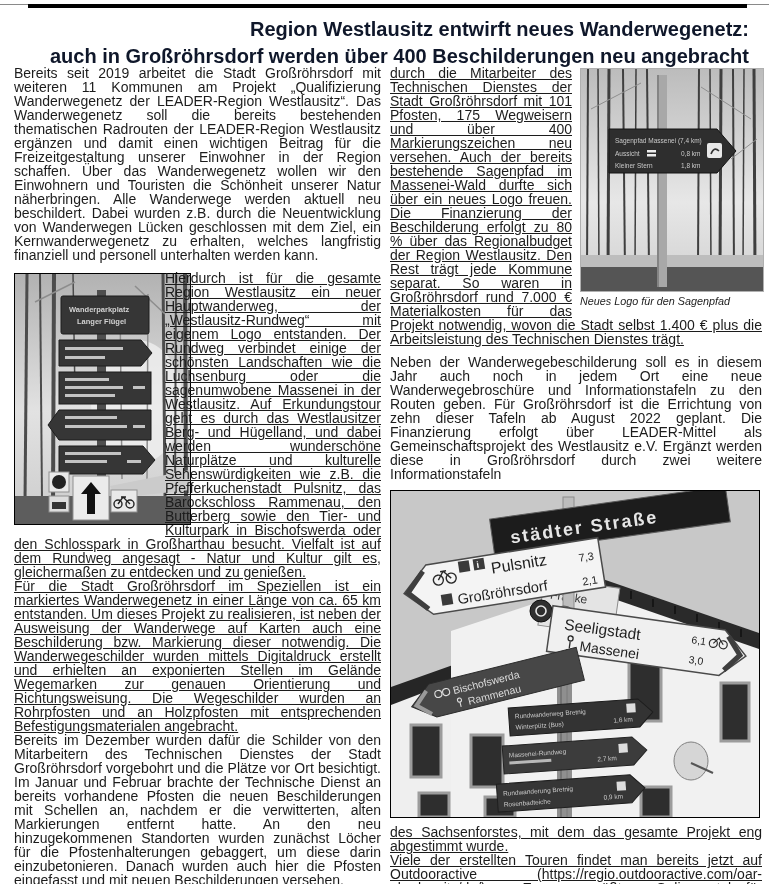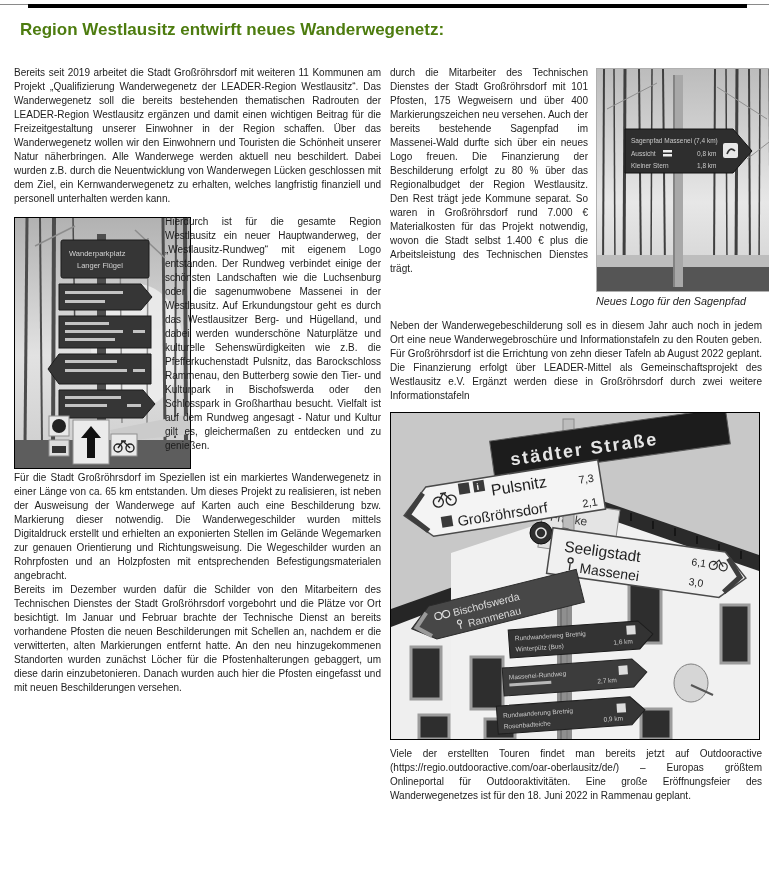--- a/index.html
+++ b/index.html
@@ -1,44 +1,45 @@
 <!DOCTYPE html>
 <html lang="de"><head>
 <meta charset="utf-8">
 <style>
   html,body{margin:0;padding:0;background:#ffffff;}
   body{width:769px;height:884px;overflow:hidden;font-family:"Liberation Sans",sans-serif;color:#1c1c1c;position:relative;}
   .hairline{position:absolute;top:4px;left:0;width:769px;height:1px;background:#8a8a8a;}
   .toprule{position:absolute;top:4px;left:28px;width:719px;height:4px;background:#000;}
-  .title{margin:16px 20px 0 20px;text-align:left;font-weight:bold;font-size:17px;line-height:27px;color:#4d7c0f;}
+  .title{margin:16px 20px 0 20px;text-align:right;font-weight:bold;font-size:20px;line-height:27px;color:#0f172a;}
   .cols{position:absolute;top:66px;left:14px;width:748px;display:flex;}
   .col-left{width:367px;margin-right:9px;}
   .col-right{width:372px;}
-  .p{font-size:10px;line-height:14px;text-align:justify;margin:0 0 9px 0;}
-  .p.tight{margin-bottom:0;}
+  .p{font-size:14px;line-height:14px;text-align:justify;margin:0 0 9px 0;}
+  .p.tight{margin-bottom:0;text-decoration:underline;}
   .p.gap-top{margin-top:9px;}
   figure{margin:0;padding:0;}
-  .fig-left{float:left;width:142px;margin:2px 9px 2px 0;}
-  .fig-right{float:right;width:166px;margin:2px 0 2px 8px;}
+  .fig-left{float:left;width:142px;margin:2px 9px 2px 0;font-weight:bold;}
+  .fig-right{float:right;width:166px;margin:2px 16px 2px 8px;}
   .ph{display:block;}
   .ph-border{border:1px solid #000;}
   .ph-border-soft{border:1px solid #b0b0b0;}
   .figcap{font-size:10.8px;font-style:italic;line-height:12.5px;margin-top:3px;color:#1c1c1c;text-align:left;}
   .fig-big{margin:3px 0 7px 0;}
   .clear{clear:both;}
   svg text{font-family:"Liberation Sans",sans-serif;}
 </style>
 </head>
 <body>
 
 <div class="hairline"></div>
 <div class="toprule"></div>
 
 <div class="title">
   <div>Region Westlausitz entwirft neues Wanderwegenetz:</div>
+  <div>auch in Großröhrsdorf werden über 400 Beschilderungen neu angebracht</div>
 </div>
 
 <div class="cols">
 
   <div class="col-left">
     <p class="p">Bereits seit 2019 arbeitet die Stadt Großröhrsdorf mit weiteren 11 Kommunen am Projekt „Qualifizierung Wanderwegenetz der LEADER-Region Westlausitz“. Das Wanderwegenetz soll die bereits bestehenden thematischen Radrouten der LEADER-Region Westlausitz ergänzen und damit einen wichtigen Beitrag für die Freizeitgestaltung unserer Einwohner in der Region schaffen. Über das Wanderwegenetz wollen wir den Einwohnern und Touristen die Schönheit unserer Natur näherbringen. Alle Wanderwege werden aktuell neu beschildert. Dabei wurden z.B. durch die Neuentwicklung von Wanderwegen Lücken geschlossen mit dem Ziel, ein Kernwanderwegenetz zu erhalten, welches langfristig finanziell und personell unterhalten werden kann.</p>
 
     <div>
       <figure class="fig-left">
         <svg class="ph ph-border" width="175" height="250" viewBox="0 0 175 250">
@@ -299,15 +300,16 @@
         <g transform="rotate(-4 180 300)">
           <polygon points="106,288 240,288 254,302 240,316 106,316" fill="#363636" stroke="#1f1f1f"></polygon>
           <text x="112" y="300" font-size="6.5" fill="#c9c9c9">Rundwanderung Bretnig</text>
           <text x="112" y="311" font-size="6.5" fill="#c9c9c9">Rosenbadteiche</text>
           <text x="212" y="311" font-size="6.5" fill="#c9c9c9">0,9 km</text>
           <rect x="226" y="294" width="9" height="9" fill="#dddddd"></rect>
         </g>
       </svg>
     </figure>
 
+    <p class="p tight">des Sachsenforstes, mit dem das gesamte Projekt eng abgestimmt wurde.</p>
     <p class="p tight">Viele der erstellten Touren findet man bereits jetzt auf Outdooractive (https://regio.outdooractive.com/oar-oberlausitz/de/) – Europas größtem Onlineportal für Outdooraktivitäten. Eine große Eröffnungsfeier des Wanderwegenetzes ist für den 18. Juni 2022 in Rammenau geplant.</p>
   </div>
 </div>
 
 </body></html>

